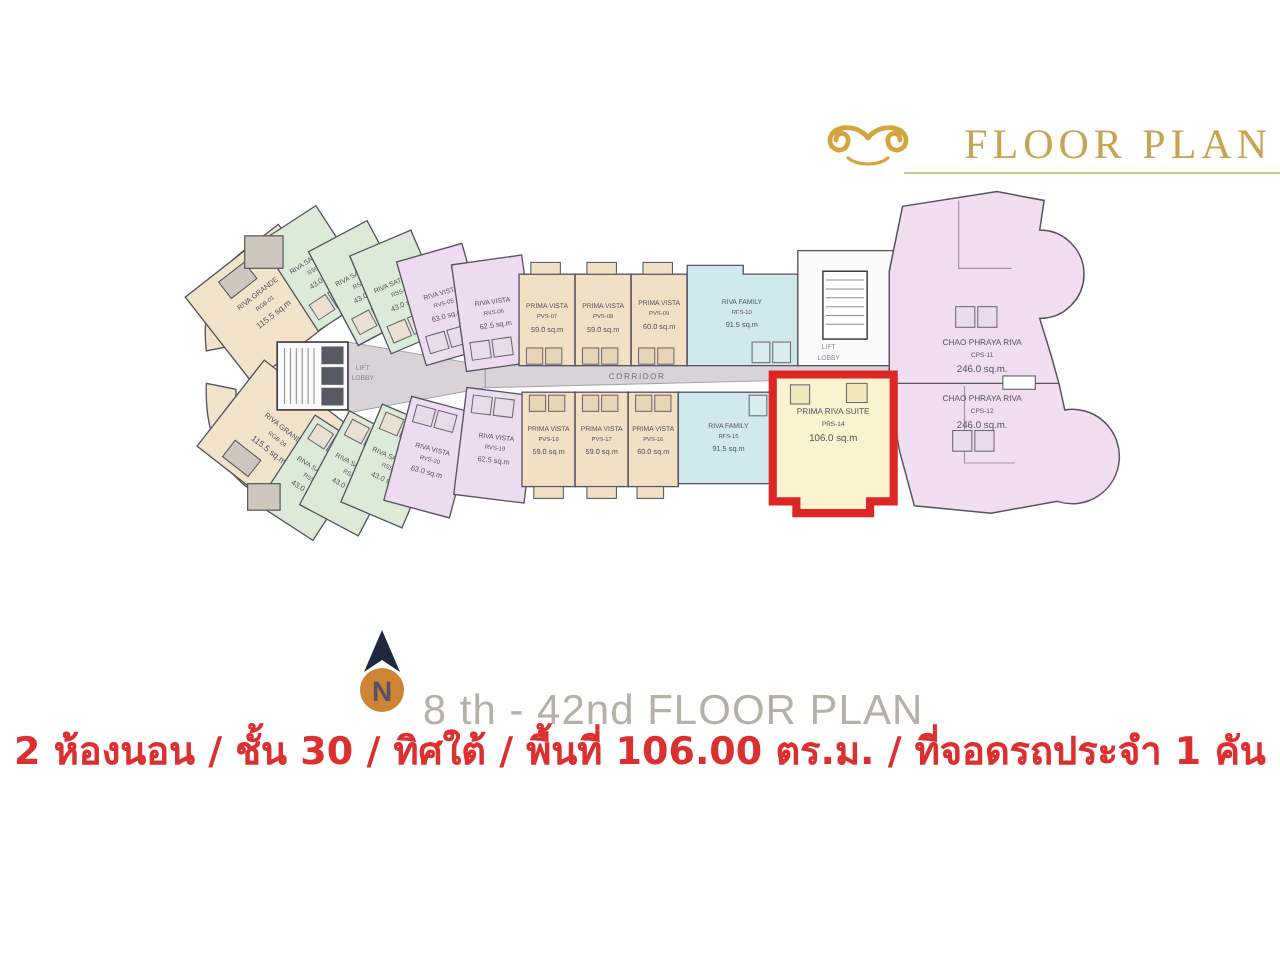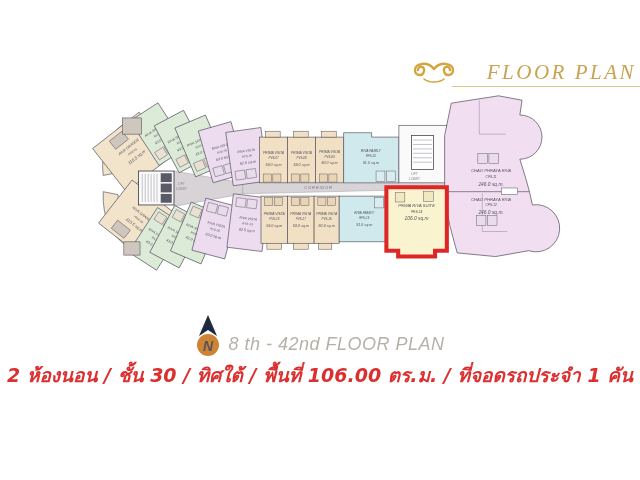--- a/index.html
+++ b/index.html
@@ -1,31 +1,31 @@
 <!DOCTYPE html>
 <html><head>
 <meta charset="utf-8">
 <style>
   html,body{margin:0;padding:0;}
   body{font-family:"Liberation Sans",sans-serif;}
-  #stage{position:relative;width:640px;height:480px;background:#ffffff;overflow:hidden;font-style:italic;}
+  #stage{position:relative;width:640px;height:480px;background:#ffffff;overflow:hidden;}
 
   
   #hdr-title{position:absolute;top:60px;right:4px;font-family:"Liberation Serif",serif;
     font-size:21px;letter-spacing:2.5px;color:#c9a352;white-space:nowrap;}
   #hdr-orn{position:absolute;top:58px;right:180px;}
   #hdr-line{position:absolute;top:86px;right:0;width:188px;height:1px;background:#dcc488;}
 
   
   #plan{position:absolute;left:0;top:84px;}
 
   
   #caption{position:absolute;left:0;right:0;top:314px;display:flex;justify-content:center;
     align-items:flex-start;gap:7px;pointer-events:none;}
-  #caption .cap-text{margin-top:20px;font-size:18px;color:#b5b1a8;letter-spacing:0.5px;white-space:nowrap;}
+  #caption .cap-text{margin-top:30px;font-size:21px;color:#b5b1a8;letter-spacing:0.5px;white-space:nowrap;}
 
   
   #footer{position:absolute;left:0;right:0;top:360px;height:42px;display:flex;
     justify-content:center;}
   #footer .ftr-text{font-family:"DejaVu Sans",sans-serif;font-weight:bold;font-size:19px;
     color:#dc2f2f;white-space:nowrap;}
 
   
   text{font-family:"Liberation Sans",sans-serif;fill:#55535f;}
   .uname{font-size:4.6px;}

